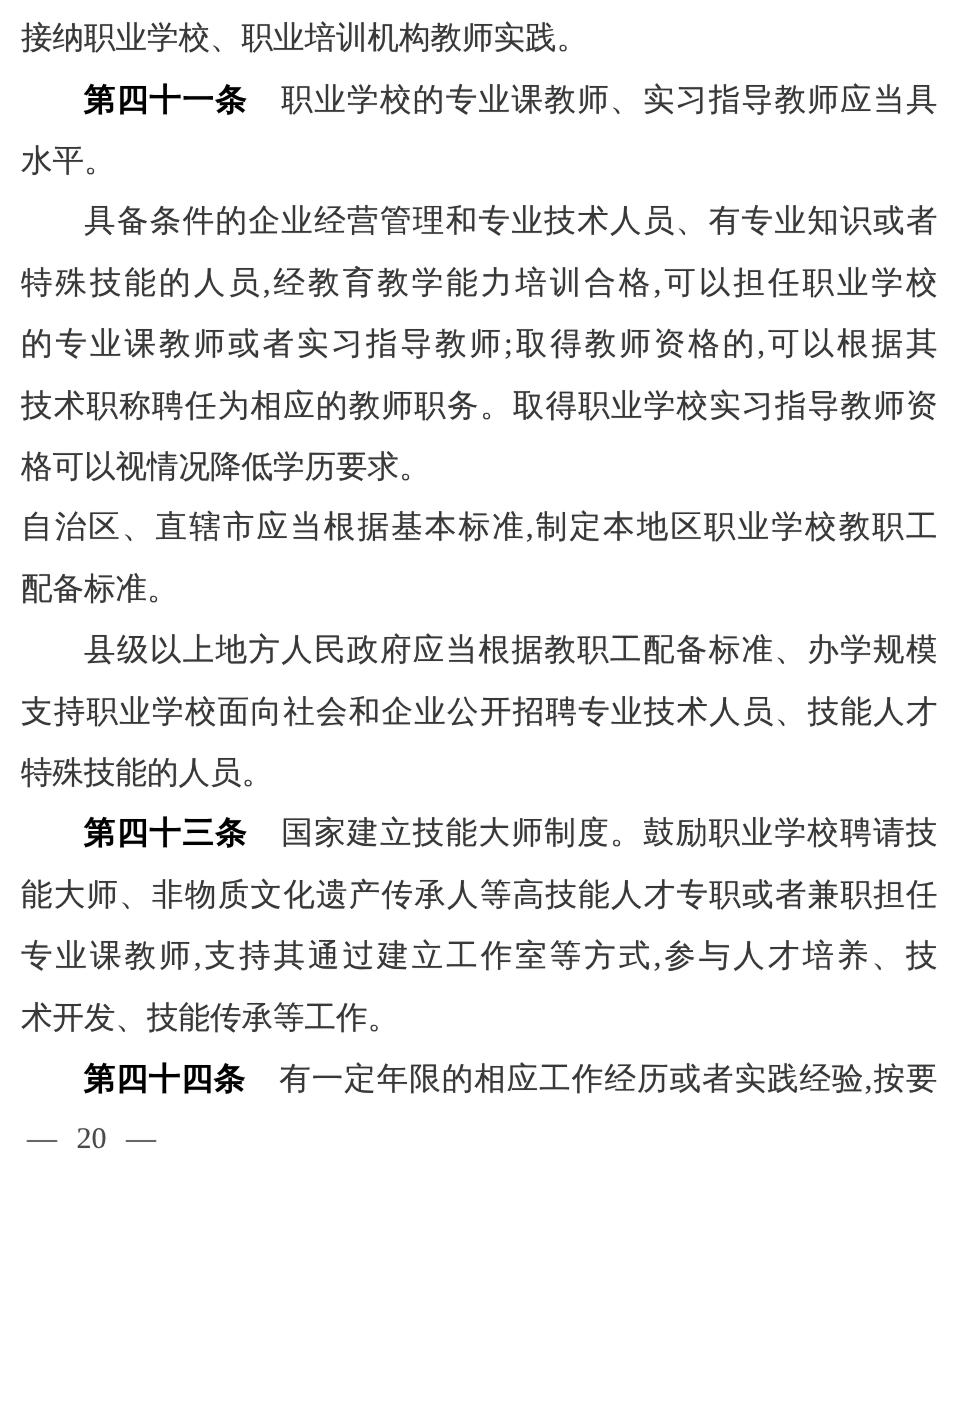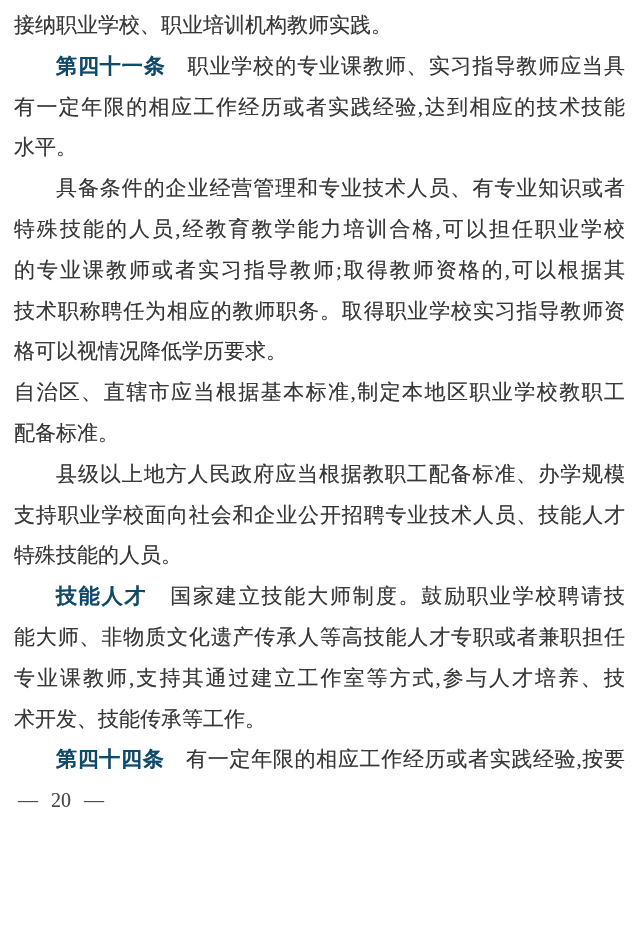--- a/index.html
+++ b/index.html
@@ -34,21 +34,21 @@
   .end {
     text-align: left;
     text-align-last: left;
   }
   .indent {
     text-indent: 42px;
   }
   b.art {
     font-family: "Liberation Sans", "DejaVu Sans", sans-serif;
     font-weight: 700;
-    color: #0c4a6e;
+    color: #000000;
     font-style: normal;
   }
   .footer {
     display: flex;
     align-items: center;
     gap: 13px;
     margin-left: 4px;
     font-size: 20px;
     line-height: 40.8px;
     height: 40.8px;
@@ -58,21 +58,20 @@
 </style>
 </head>
 <body>
 
 <div class="page">
 
   <div class="line end"><span>接纳职业学校、职业培训机构教师实践。</span></div>
 
   <div class="line full indent"><b class="art">第四十一条</b><span>　职业学校的专业课教师、实习指导教师应当具</span></div>
 
-  <div class="line full"><span>有一定年限的相应工作经历或者实践经验,达到相应的技术技能</span></div>
 
   <div class="line end"><span>水平。</span></div>
 
   <div class="line full indent"><span>具备条件的企业经营管理和专业技术人员、有专业知识或者</span></div>
 
   <div class="line full"><span>特殊技能的人员,经教育教学能力培训合格,可以担任职业学校</span></div>
 
   <div class="line full"><span>的专业课教师或者实习指导教师;取得教师资格的,可以根据其</span></div>
 
   <div class="line full"><span>技术职称聘任为相应的教师职务。取得职业学校实习指导教师资</span></div>
@@ -84,21 +83,21 @@
 
   <div class="line end"><span>配备标准。</span></div>
 
   <div class="line full indent"><span>县级以上地方人民政府应当根据教职工配备标准、办学规模</span></div>
 
 
   <div class="line full"><span>支持职业学校面向社会和企业公开招聘专业技术人员、技能人才</span></div>
 
   <div class="line end"><span>特殊技能的人员。</span></div>
 
-  <div class="line full indent"><b class="art">技能人才</b><span>　国家建立技能大师制度。鼓励职业学校聘请技</span></div>
+  <div class="line full indent"><b class="art">第四十三条</b><span>　国家建立技能大师制度。鼓励职业学校聘请技</span></div>
 
   <div class="line full"><span>能大师、非物质文化遗产传承人等高技能人才专职或者兼职担任</span></div>
 
   <div class="line full"><span>专业课教师,支持其通过建立工作室等方式,参与人才培养、技</span></div>
 
   <div class="line end"><span>术开发、技能传承等工作。</span></div>
 
   <div class="line full indent"><b class="art">第四十四条</b><span>　有一定年限的相应工作经历或者实践经验,按要求</span></div>
 
 

